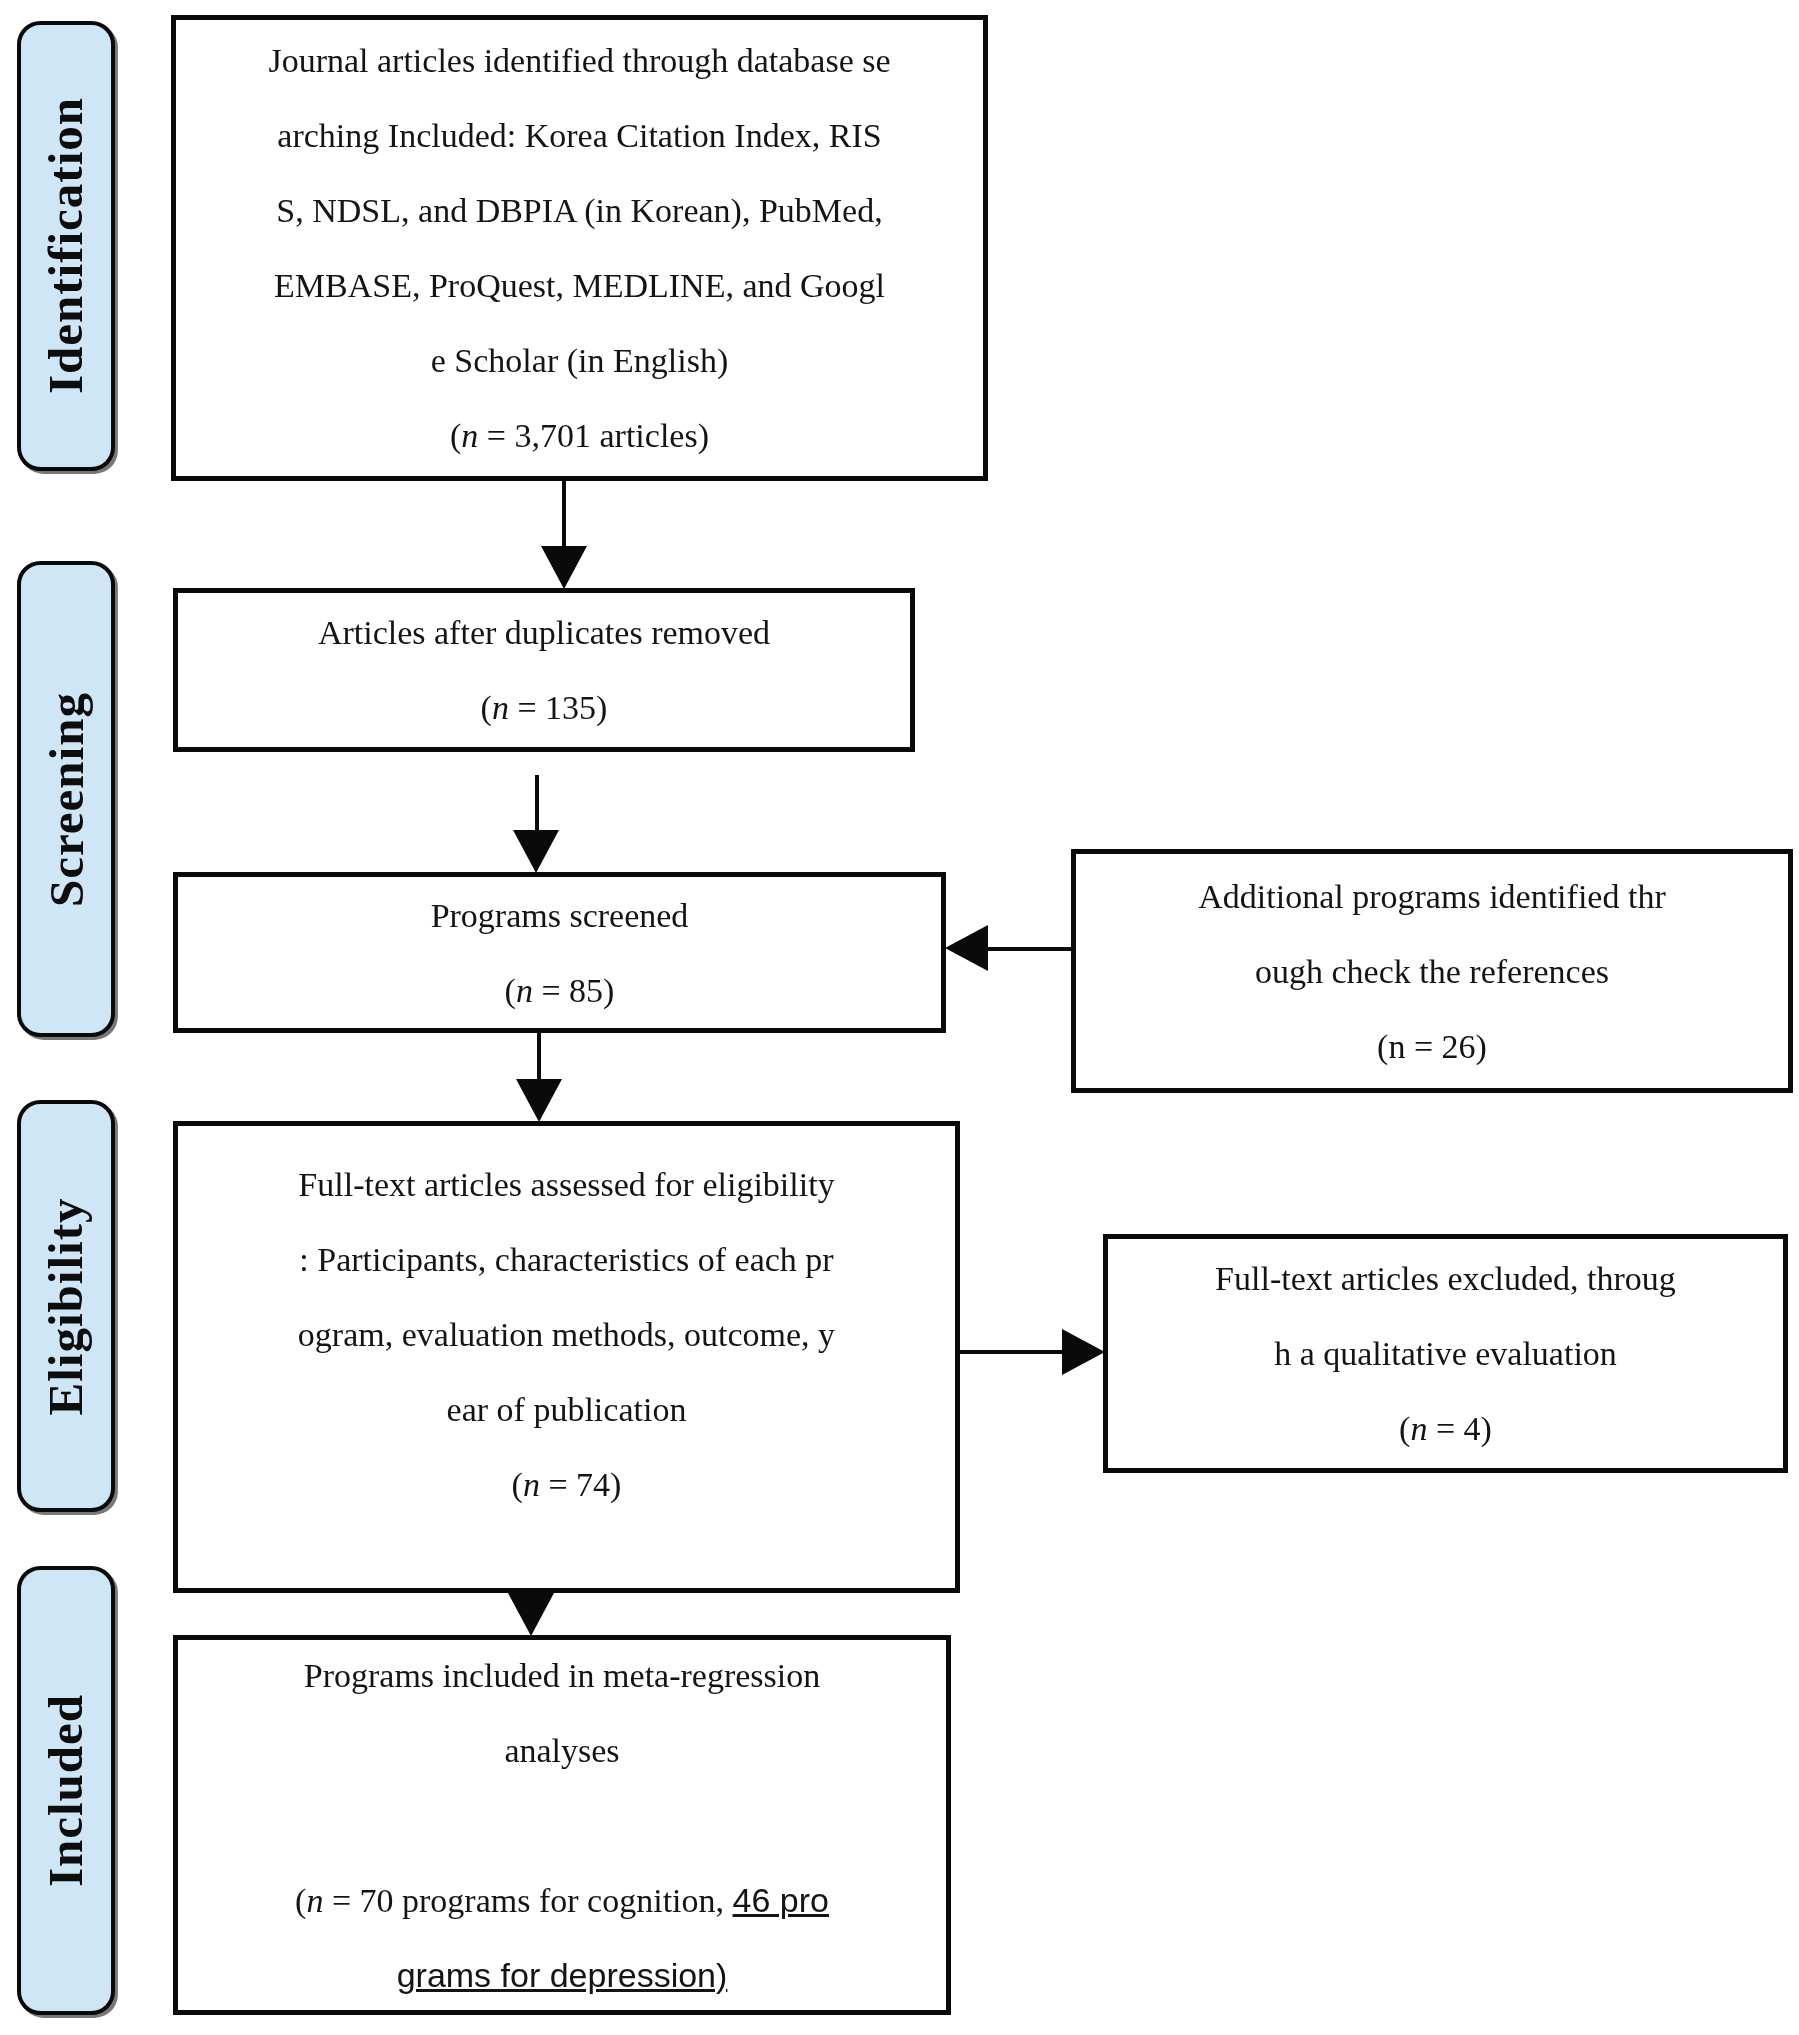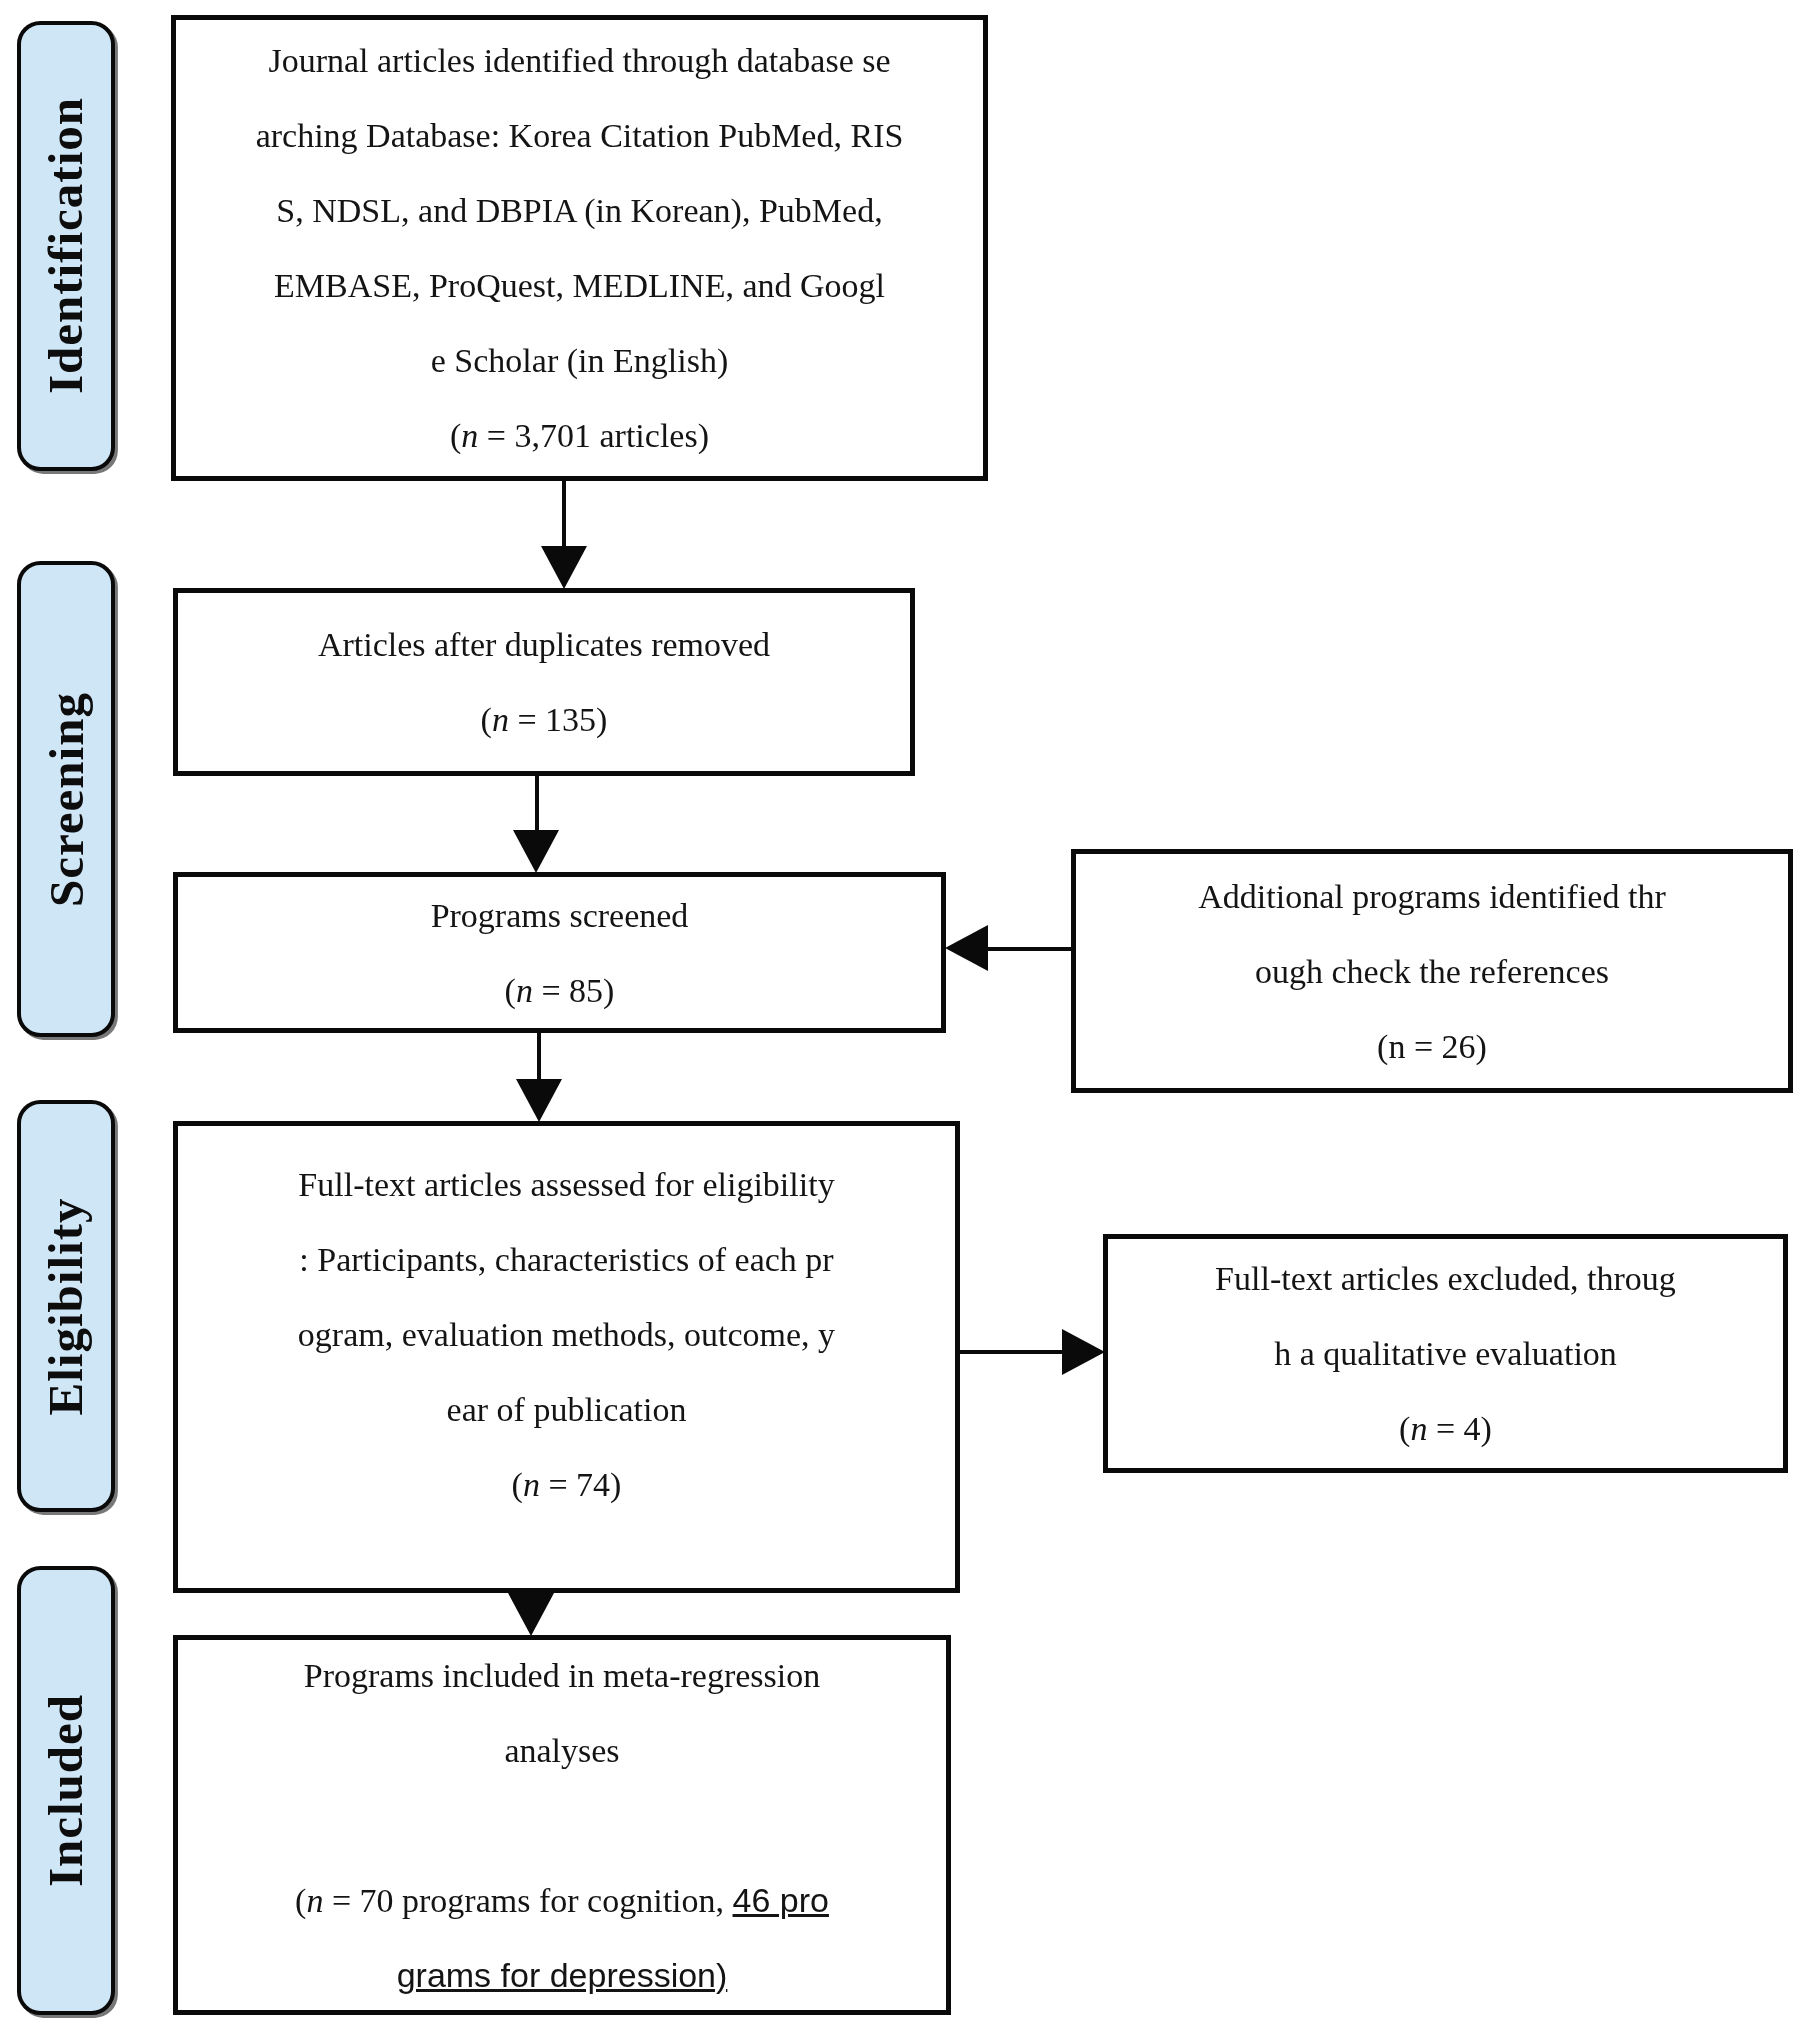--- a/index.html
+++ b/index.html
@@ -45,28 +45,28 @@
   </div>
   <div class="stage" style="top:1100px;height:412px;">
     <span class="stage-text">Eligibility</span>
   </div>
   <div class="stage" style="top:1566px;height:449px;">
     <span class="stage-text">Included</span>
   </div>
 
   <div class="node" style="left:171px;top:14.6px;width:817px;height:466px;">
     <div class="line">Journal articles identified through database se</div>
-    <div class="line">arching Database: Korea Citation PubMed, RIS</div>
+    <div class="line">arching Included: Korea Citation Index, RIS</div>
     <div class="line">S, NDSL, and DBPIA (in Korean), PubMed,</div>
     <div class="line">EMBASE, ProQuest, MEDLINE, and Googl</div>
     <div class="line">e Scholar (in English)</div>
     <div class="line">(<i>n</i> = 3,701 articles)</div>
   </div>
 
-  <div class="node" style="left:173px;top:588px;width:742px;height:188px;">
+  <div class="node" style="left:173px;top:588px;width:742px;height:164px;">
     <div class="line">Articles after duplicates removed</div>
     <div class="line">(<i>n</i> = 135)</div>
   </div>
 
   <div class="node" style="left:173px;top:872px;width:773px;height:161px;">
     <div class="line">Programs screened</div>
     <div class="line">(<i>n</i> = 85)</div>
   </div>
 
   <div class="node" style="left:1071px;top:849px;width:722px;height:244px;">

